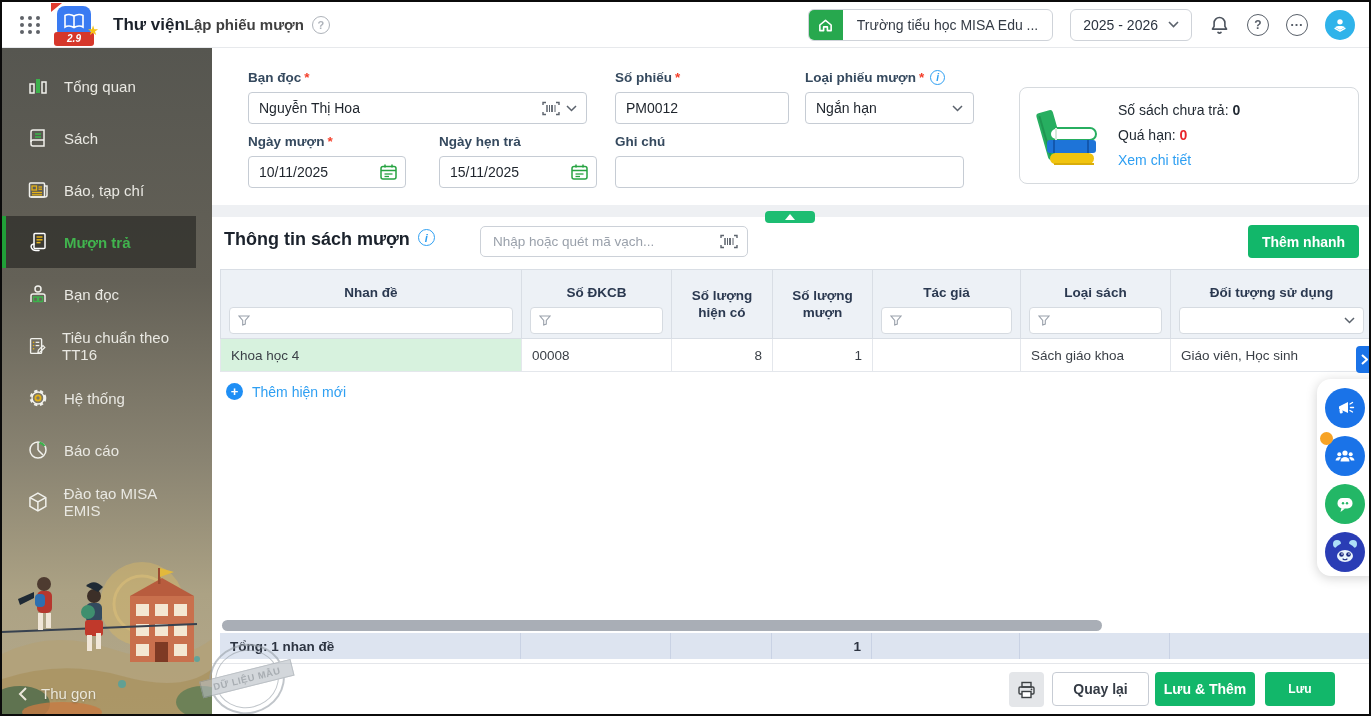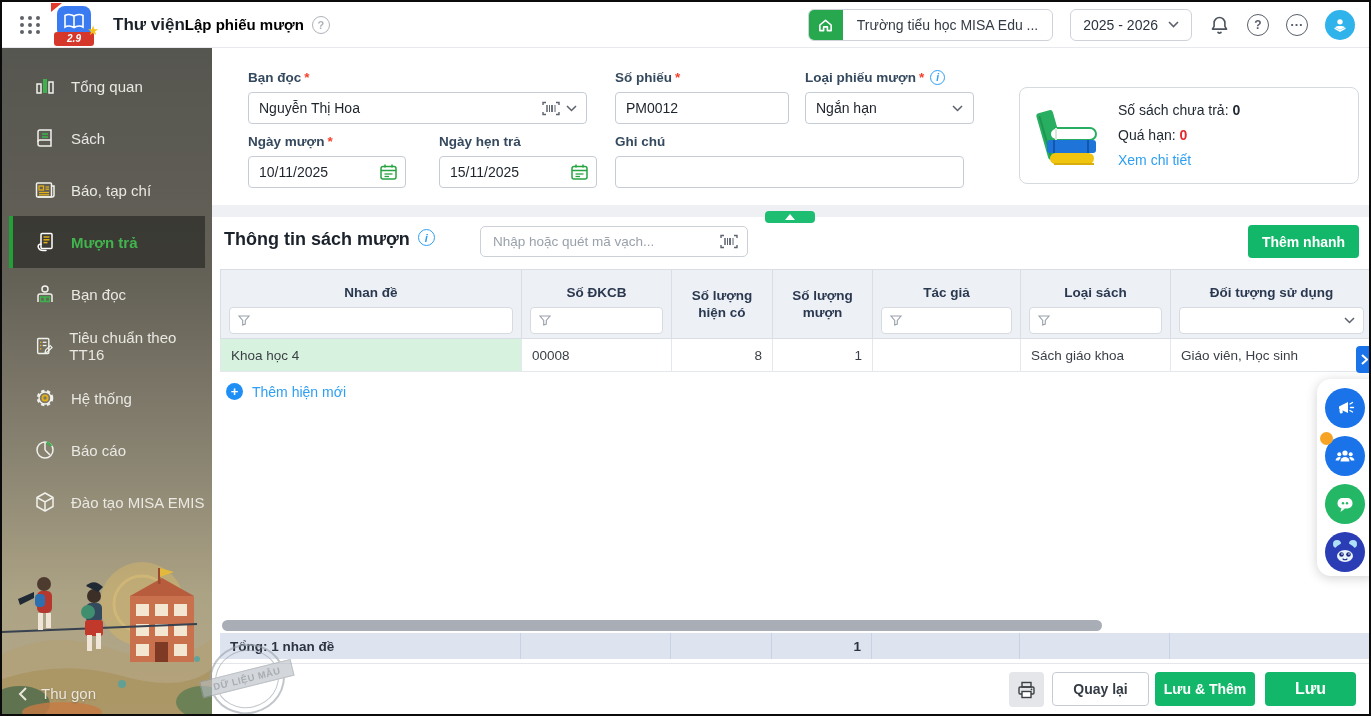--- a/index.html
+++ b/index.html
@@ -9,33 +9,33 @@
   
   .topbar { position:absolute; top:0; left:0; right:0; height:46px; background:#fff; border-bottom:1px solid #e7e9ec; display:flex; align-items:center; padding:0 14px; z-index:20; }
   .grid-icon { display:grid; grid-template-columns:repeat(3,5px); grid-gap:3px; margin:0 10px 0 4px; cursor:pointer; }
   .grid-icon i { width:4px; height:4px; border-radius:50%; background:#5f6368; }
   .logo { position:relative; width:46px; height:42px; margin-right:16px; }
   .logo .sq { position:absolute; left:6px; top:2px; width:34px; height:32px; background:#3a7bf2; border-radius:8px; display:flex; align-items:center; justify-content:center; }
   .logo .flag { position:absolute; left:0; top:-1px; width:0; height:0; border-top:9px solid #e23b2e; border-right:11px solid transparent; }
   .logo .ribbon { position:absolute; left:3px; bottom:0; width:40px; height:14px; background:#d6372b; border-radius:3px; color:#fff; font-size:10px; font-weight:bold; font-style:italic; text-align:center; line-height:14px; }
   .logo .star { position:absolute; right:-2px; bottom:8px; color:#f5c217; font-size:13px; }
   .app-title { font-size:17px; font-weight:bold; color:#1c222b; }
-  .page-title { font-size:15px; font-weight:600; color:#000000; }
+  .page-title { font-size:15px; font-weight:600; color:#404040; }
   .q-circle { width:18px; height:18px; border:1.5px solid #aeb3ba; border-radius:50%; color:#aeb3ba; font-size:11px; font-weight:bold; display:inline-flex; align-items:center; justify-content:center; margin-left:8px; }
   .topbar-right { margin-left:auto; display:flex; align-items:center; gap:17px; }
   .school-pill { display:flex; align-items:center; height:32px; border:1px solid #cfd3d9; border-radius:6px; overflow:hidden; cursor:pointer; }
   .school-home { width:34px; height:32px; background:#27a84e; display:flex; align-items:center; justify-content:center; }
   .school-name { padding:0 14px; font-size:14px; color:#343b45; }
   .year-pill { display:flex; align-items:center; gap:10px; height:32px; border:1px solid #cfd3d9; border-radius:6px; padding:0 12px; font-size:14px; color:#2c3440; cursor:pointer; }
   .round-icon { width:22px; height:22px; border:1.6px solid #585f69; border-radius:50%; color:#585f69; display:flex; align-items:center; justify-content:center; font-size:12px; font-weight:bold; cursor:pointer; }
   .avatar { width:30px; height:30px; border-radius:50%; background:#2fb3ea; display:flex; align-items:center; justify-content:center; cursor:pointer; }
 
   
   .sidebar { position:absolute; top:46px; left:0; width:210px; bottom:0; background:linear-gradient(180deg,#565650 0%,#646157 35%,#8a8472 62%,#aca284 82%,#b4a88a 100%); z-index:15; overflow:hidden; }
-  .nav { position:absolute; top:12px; left:0; right:7px;padding-left:7px; }
+  .nav { position:absolute; top:12px; left:0; right:16px; }
   .nav-item { height:52px; display:flex; align-items:center; gap:14px; padding-left:20px; cursor:pointer; border-left:4px solid transparent; }
   .nav-item .lbl { font-size:15px; color:#e9e8e2; }
   .nav-item.active { background:rgba(28,28,26,0.55); border-left:4px solid #21a038; }
   .nav-item.active .lbl { color:#41b44e; font-weight:bold; }
   .scene { position:absolute; bottom:0; left:0; width:210px; height:180px; }
   .collapse { position:absolute; left:16px; bottom:12px; display:flex; align-items:center; gap:14px; color:#ebe7da; font-size:15px; cursor:pointer; z-index:5; text-shadow:0 1px 2px rgba(0,0,0,.25); }
 
   
   .main { position:absolute; top:46px; left:210px; right:0; bottom:0; background:#eef0f3; }
   .form-section { position:absolute; top:0; left:0; right:0; height:157px; background:#fff; }
@@ -87,21 +87,21 @@
   .sum-row { position:absolute; left:8px; top:416px; width:1153px; height:26px; background:#dde4f0; display:flex; }
   .s-cell { border-right:1px solid #c9d2e4; display:flex; align-items:center; padding:0 10px; font-size:13.5px; font-weight:bold; color:#2d3441; }
   .s-cell:last-child { border-right:none; }
   .s-cell.num { justify-content:flex-end; }
 
   
   .bottombar { position:absolute; left:0; right:0; bottom:0; height:51px; background:#fff; border-top:1px solid #e4e6ea; }
   .print-btn { position:absolute; left:797px; top:8px; width:35px; height:35px; background:#e4e6e9; border-radius:4px; border:none; display:flex; align-items:center; justify-content:center; cursor:pointer; }
   .back-btn { position:absolute; left:840px; top:8px; width:97px; height:34px; background:#fff; border:1px solid #c7ccd4; border-radius:4px; font-size:14px; font-weight:bold; color:#343b45; }
   .saveadd-btn { position:absolute; left:943px; top:8px; width:100px; height:34px; font-size:14px; }
-  .save-btn { position:absolute; left:1053px; top:8px; width:91px; height:34px; font-size:16px; }
+  .save-btn { position:absolute; left:1053px; top:8px; width:70px; height:34px; font-size:12px; }
 
   
   .row-nav { position:absolute; left:1354px; top:344px; width:17px; height:27px; background:#1a73e8; border-radius:4px 0 0 4px; color:#fff; display:flex; align-items:center; justify-content:center; font-size:12px; font-weight:bold; cursor:pointer; z-index:30; }
   .float-panel { position:absolute; left:1315px; top:377px; width:56px; height:197px; background:#fff; border-radius:14px 0 0 14px; box-shadow:0 2px 12px rgba(0,0,0,.18); z-index:30; }
   .fab { position:absolute; left:8px; width:40px; height:40px; border-radius:50%; border:none; display:flex; align-items:center; justify-content:center; cursor:pointer; }
   .fab-blue { background:#1a73e8; } .fab-green { background:#23b766; } .fab-navy { background:#2a3db5; }
   .notif-dot { position:absolute; left:3px; top:53px; width:13px; height:13px; border-radius:50%; background:#f7a325; z-index:2; }
 
   
   .stamp { position:absolute; left:205px; top:640px; width:80px; height:74px; z-index:40; transform:rotate(-14deg); opacity:.6; pointer-events:none; }

